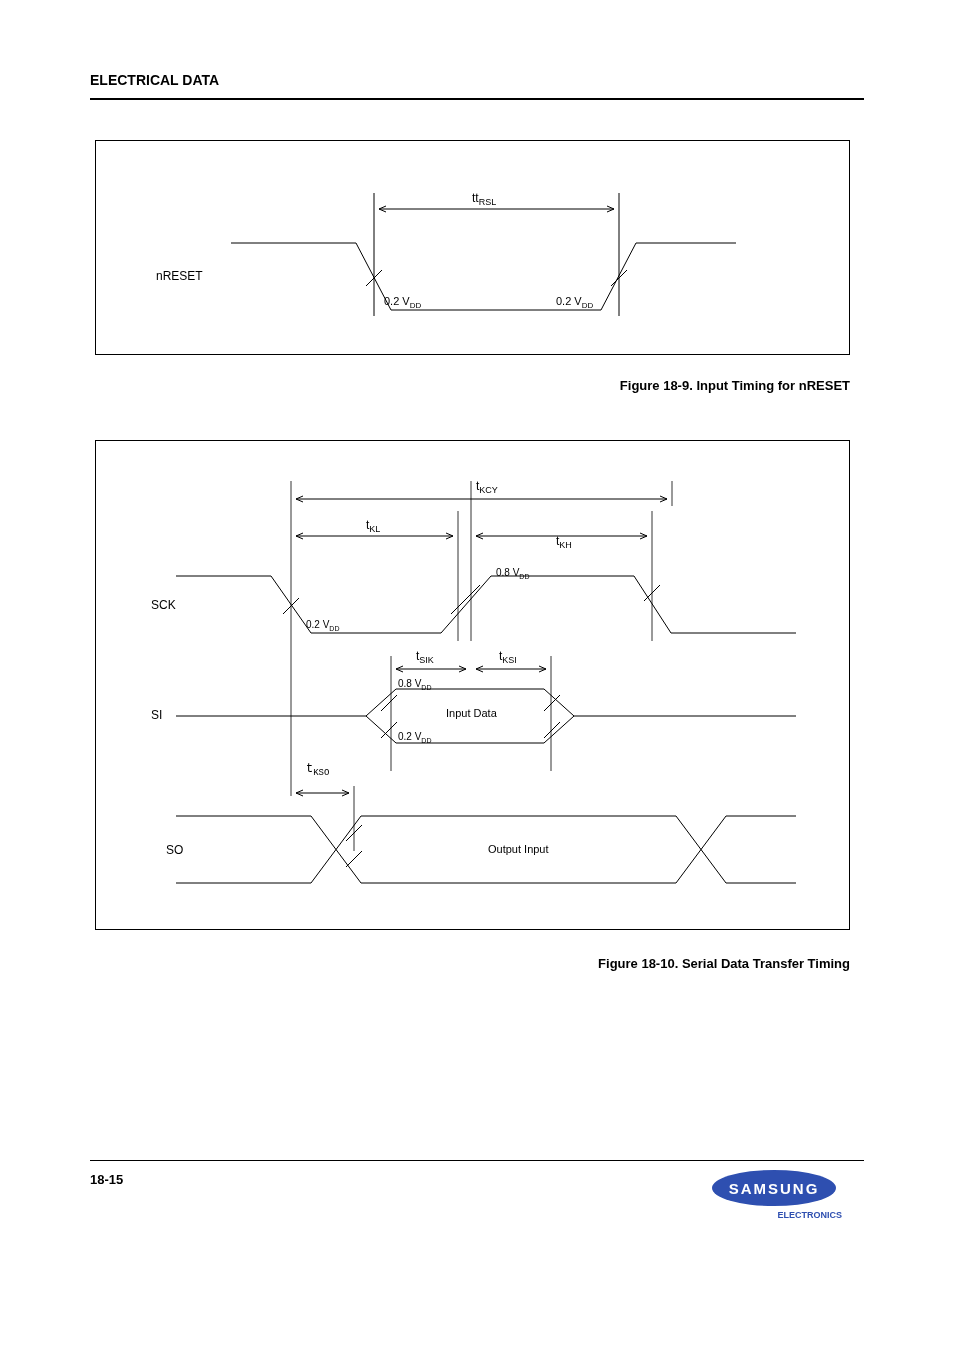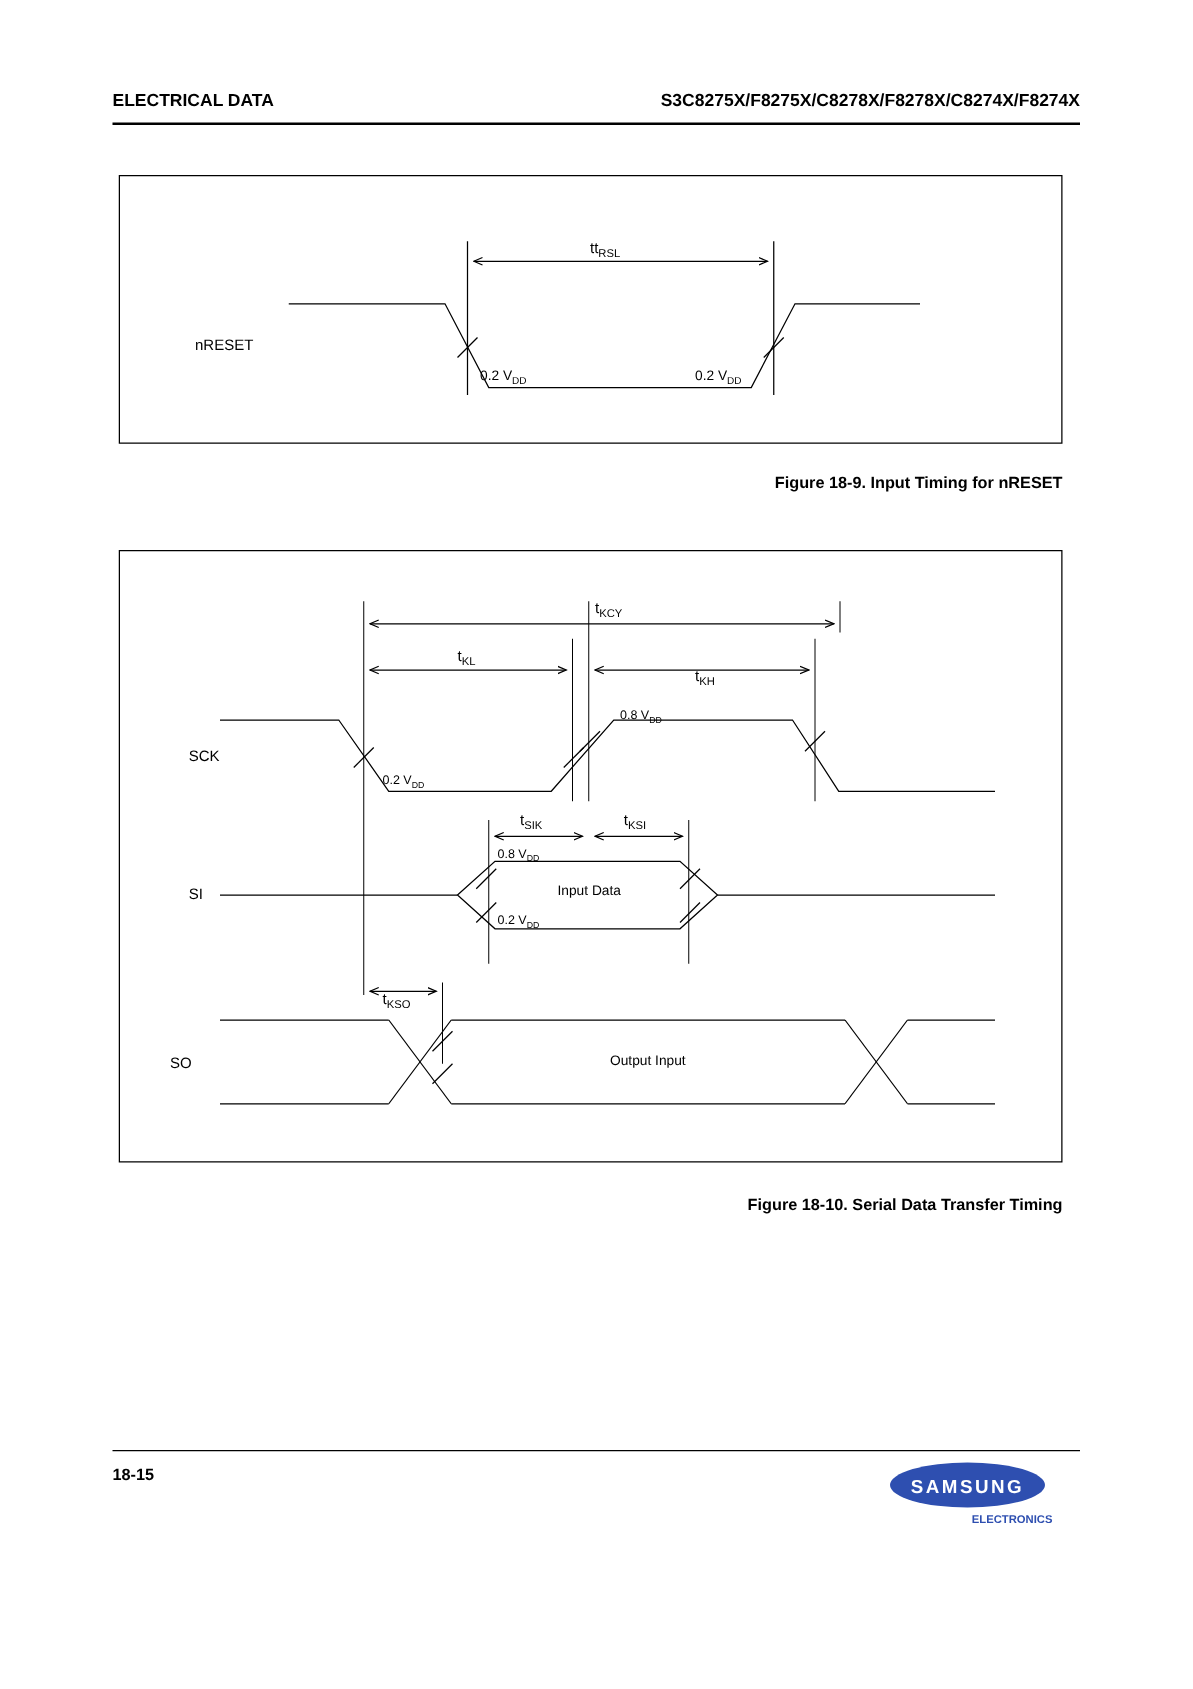--- a/index.html
+++ b/index.html
@@ -71,21 +71,20 @@
     width: 150px;
     height: 55px;
   }
   svg { position: absolute; top: 0; left: 0; }
 </style>
 </head>
 <body>
 
 <div class="header">
   <span>ELECTRICAL DATA</span>
-  <span>S3C8275X/F8275X/C8278X/F8278X/C8274X/F8274X</span>
 </div>
 <div class="hrule-top"></div>
 
 <div class="fig-box fig1">
   <svg width="755" height="215">
     <defs>
       <marker id="arL" markerWidth="8" markerHeight="8" refX="1" refY="4" orient="auto">
         <path d="M8,1 L1,4 L8,7" fill="none" stroke="#000" stroke-width="1"></path>
       </marker>
       <marker id="arR" markerWidth="8" markerHeight="8" refX="7" refY="4" orient="auto">
@@ -162,28 +161,28 @@
     <line x1="580" y1="442" x2="630" y2="375" stroke="#000"></line>
     <line x1="630" y1="375" x2="700" y2="375" stroke="#000"></line>
     <line x1="630" y1="442" x2="700" y2="442" stroke="#000"></line>
 
     <line x1="250" y1="400" x2="266" y2="384" stroke="#000"></line>
     <line x1="250" y1="426" x2="266" y2="410" stroke="#000"></line>
   </svg>
 
   <div class="label" style="left:55px; top:157px;">SCK</div>
   <div class="label" style="left:55px; top:267px;">SI</div>
-  <div class="label" style="left:40px; top:402px;text-align:right;">SO</div>
+  <div class="label" style="left:70px; top:402px;text-align:right;">SO</div>
 
   <div class="label" style="left:380px; top:38px;">t<sub style="font-size:9px">KCY</sub></div>
   <div class="label" style="left:270px; top:77px;text-align:center;">t<sub style="font-size:9px">KL</sub></div>
   <div class="label" style="left:460px; top:93px;">t<sub style="font-size:9px">KH</sub></div>
   <div class="label" style="left:320px; top:208px;">t<sub style="font-size:9px">SIK</sub></div>
   <div class="label" style="left:403px; top:208px;">t<sub style="font-size:9px">KSI</sub></div>
-  <div class="label" style="left:210px; top:351px;">t<sub style="font-size:9px">KSO</sub></div>
+  <div class="label" style="left:210px; top:321px;font-family:Liberation Mono, monospace;">t<sub style="font-size:9px">KSO</sub></div>
 
   <div class="label" style="left:400px; top:126px; font-size:10px;">0.8 V<sub style="font-size:7px">DD</sub></div>
   <div class="label" style="left:210px; top:178px; font-size:10px;">0.2 V<sub style="font-size:7px">DD</sub></div>
   <div class="label" style="left:302px; top:237px; font-size:10px;">0.8 V<sub style="font-size:7px">DD</sub></div>
   <div class="label" style="left:302px; top:290px; font-size:10px;">0.2 V<sub style="font-size:7px">DD</sub></div>
 
   <div class="label" style="left:350px; top:266px; font-size:11px;">Input Data</div>
   <div class="label" style="left:392px; top:402px; font-size:11px;">Output Input</div>
 </div>
 <div class="fig-caption cap2">Figure 18-10. Serial Data Transfer Timing</div>

